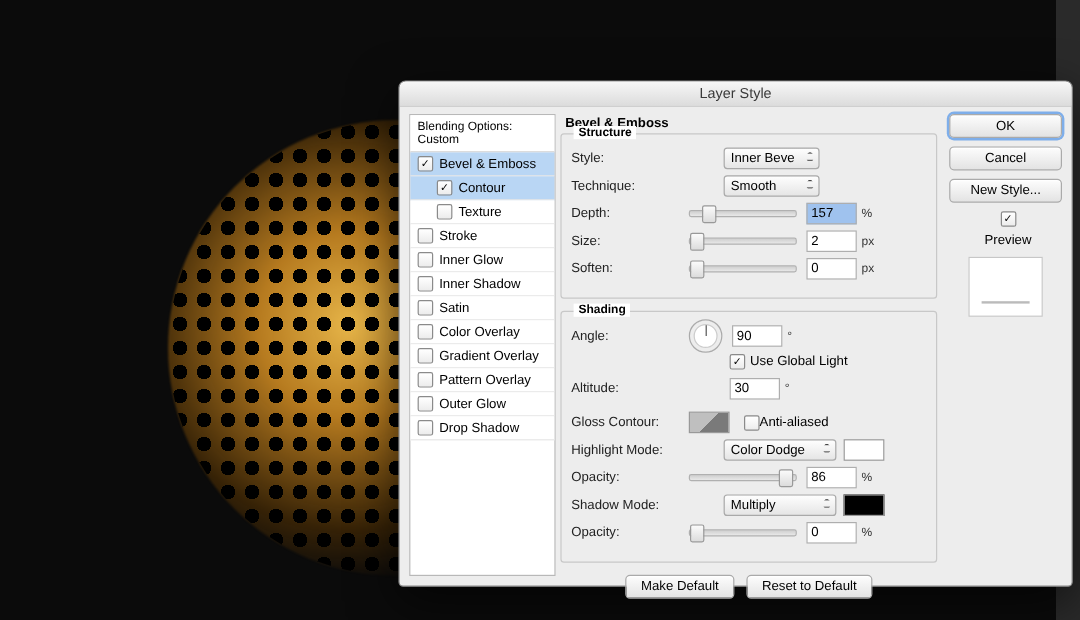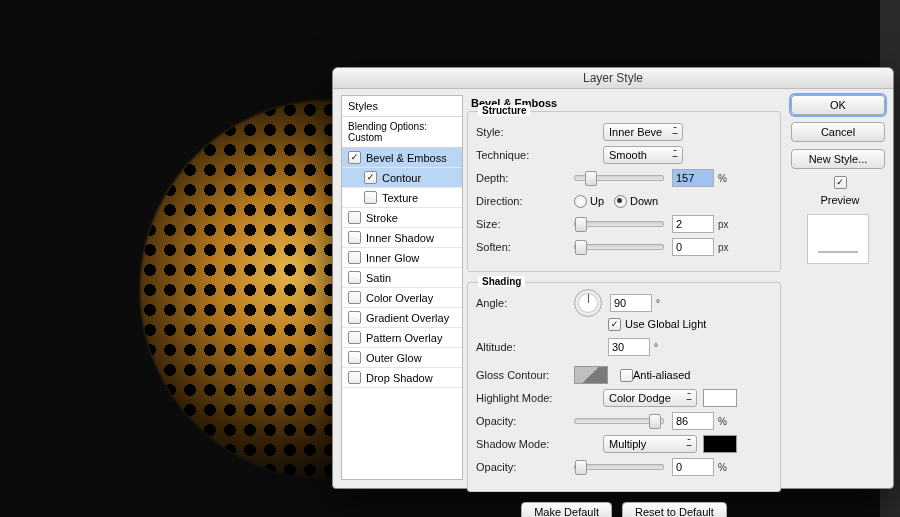--- a/index.html
+++ b/index.html
@@ -71,46 +71,45 @@
   <div class="artwork"></div>
   <div class="perf"></div>
   <div class="edge-right"></div>
 </div>
 
 <div class="dialog">
   <div class="titlebar">Layer Style</div>
   <div class="content">
 
     <div class="styles-panel">
-      <div class="sp-head">Styles</div>
       <div class="sp-sub">Blending Options: Custom</div>
       <div id="sp-rows">
           <div class="sp-row sel">
             <span class="chk on"></span>
             <span>Bevel &amp; Emboss</span>
           </div>
           <div class="sp-row sel indent">
             <span class="chk on"></span>
             <span>Contour</span>
           </div>
           <div class="sp-row indent">
             <span class="chk"></span>
             <span>Texture</span>
           </div>
           <div class="sp-row">
             <span class="chk"></span>
             <span>Stroke</span>
           </div>
           <div class="sp-row">
             <span class="chk"></span>
+            <span>Inner Glow</span>
+          </div>
+          <div class="sp-row">
+            <span class="chk"></span>
             <span>Inner Shadow</span>
-          </div>
-          <div class="sp-row">
-            <span class="chk"></span>
-            <span>Inner Glow</span>
           </div>
           <div class="sp-row">
             <span class="chk"></span>
             <span>Satin</span>
           </div>
           <div class="sp-row">
             <span class="chk"></span>
             <span>Color Overlay</span>
           </div>
           <div class="sp-row">
@@ -146,27 +145,20 @@
           <label class="k">Technique:</label>
           <span class="sel-wrap"><select class="sel" style="width:80px"><option>Smooth</option></select></span>
         </div>
         <div class="row">
           <label class="k">Depth:</label>
           <div class="slider">
               <div class="thumb" style="left:10px"></div>
             </div>
           <input class="num sel" value="157" style="">
           <span class="unit">%</span>
-        </div>
-        <div class="row">
-          <label class="k">Direction:</label>
-          <span class="radio"></span>
-          <span style="margin-right:10px">Up</span>
-          <span class="radio on"></span>
-          <span>Down</span>
         </div>
         <div class="row">
           <label class="k">Size:</label>
           <div class="slider">
               <div class="thumb" style="left:0px"></div>
             </div>
           <input class="num" value="2" style="">
           <span class="unit">px</span>
         </div>
         <div class="row">

